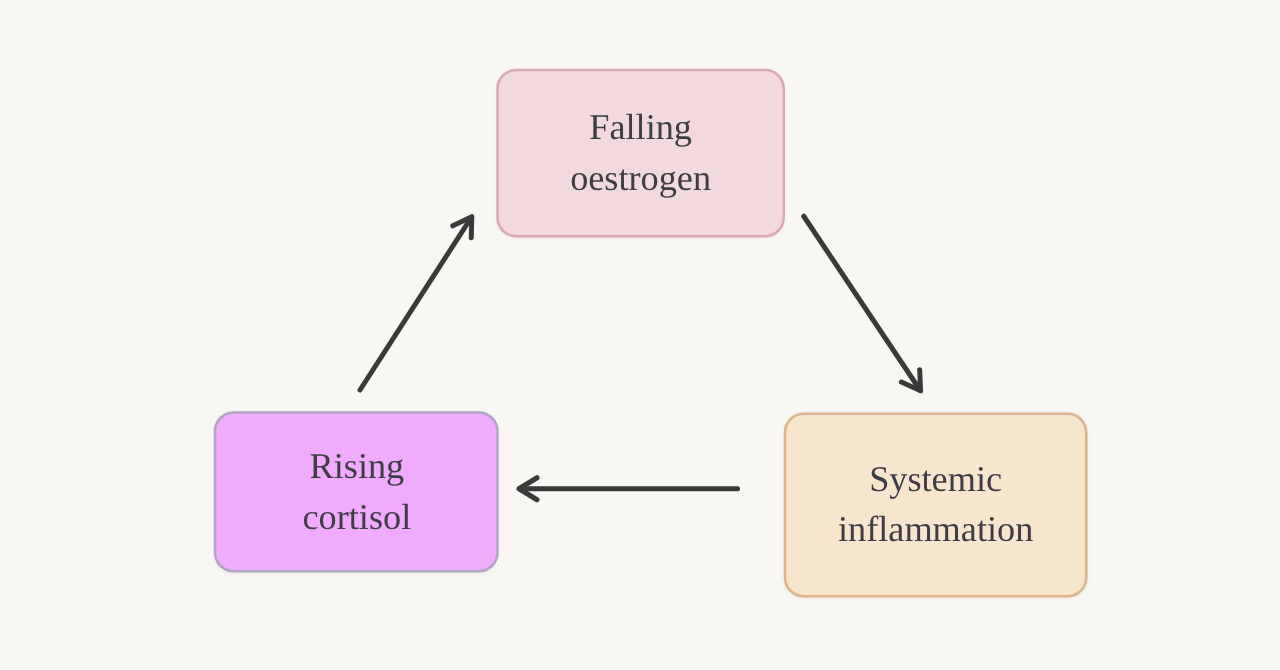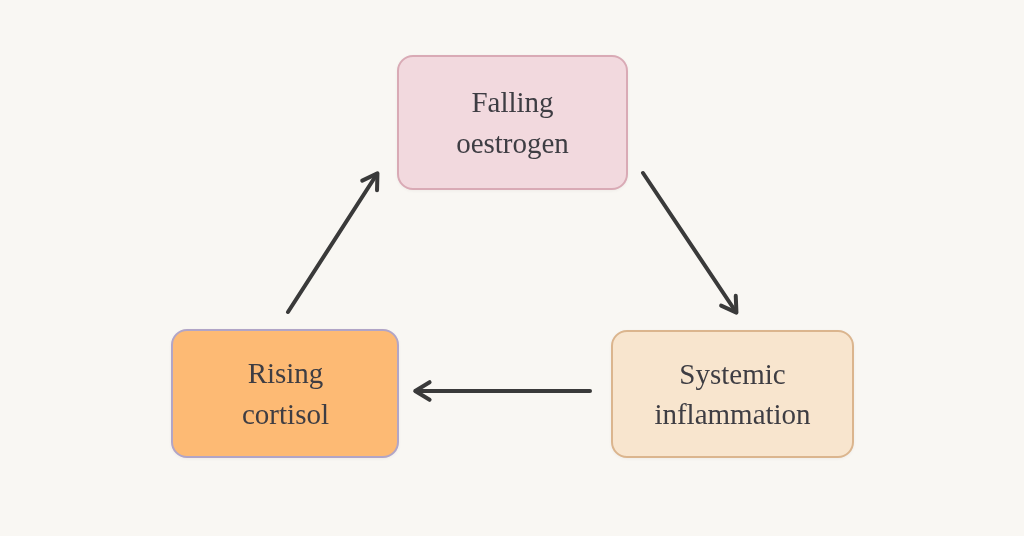--- a/index.html
+++ b/index.html
@@ -24,26 +24,26 @@
     font-size: 29px;
     line-height: 1.38;
     color: #3e3d43;
     box-shadow: 0 1px 3px rgba(90, 70, 60, 0.06);
   }
   .node-falling {
     left: 397px; top: 55px; width: 231px; height: 135px;
     background: #f2d9de; border-color: #d9aab5;
   }
   .node-systemic {
-    left: 611px; top: 330px; width: 243px; height: 128px;
+    left: 627px; top: 330px; width: 243px; height: 148px;
     background: #f8e5ce; border-color: #dbb58e;
   }
   .node-rising {
     left: 171px; top: 329px; width: 228px; height: 129px;
-    background: #fdba74; border-color: #b1a5c7; padding-left: 29px;
+    background: #f0abfc; border-color: #b1a5c7; padding-left: 29px;
   }
   .arrows {
     position: absolute;
     left: 0; top: 0;
     pointer-events: none;
   }
   .arrow-line {
     stroke: #3a3a3a;
     stroke-width: 4;
     stroke-linecap: round;

